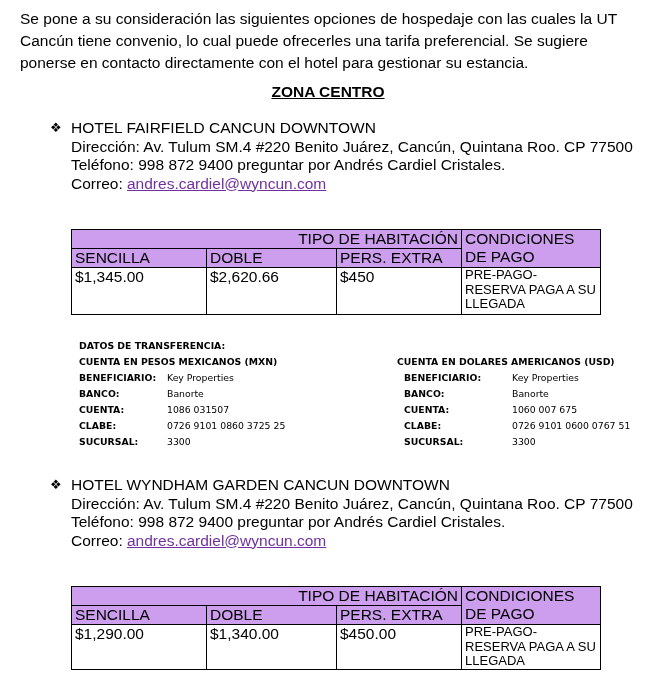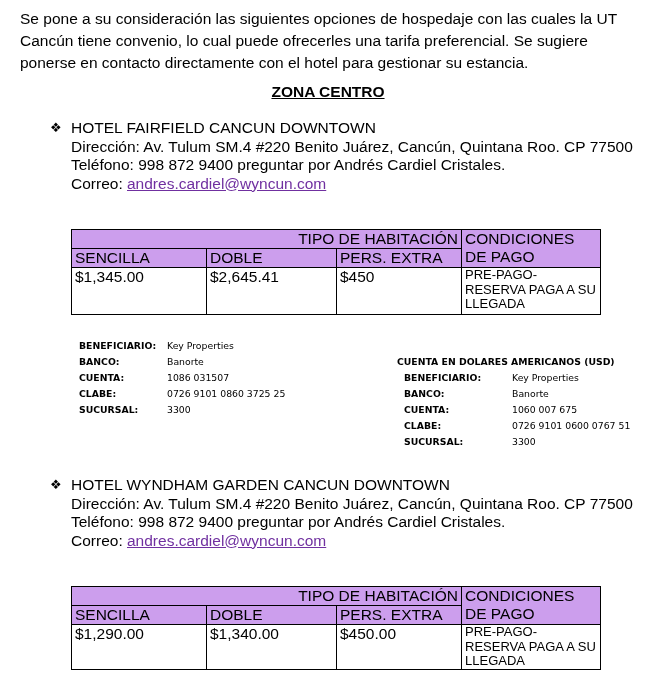--- a/index.html
+++ b/index.html
@@ -55,28 +55,30 @@
     <td class="hd center" colspan="3">TIPO DE HABITACIÓN</td>
     <td class="hd" rowspan="2">CONDICIONES DE PAGO</td>
   </tr>
   <tr>
     <td class="hd">SENCILLA</td>
     <td class="hd">DOBLE</td>
     <td class="hd">PERS. EXTRA</td>
   </tr>
   <tr style="height:47px;">
     <td>$1,345.00</td>
-    <td>$2,645.41</td>
+    <td>$2,620.66</td>
     <td>$450</td>
     <td class="small">PRE-PAGO- RESERVA PAGA A SU LLEGADA</td>
   </tr>
 </tbody>
   </table>
 
 <div class="transfer" style="left:79px; top:338px; width:300px;">
+  <div class="b">DATOS DE TRANSFERENCIA:</div>
+  <div class="b">CUENTA EN PESOS MEXICANOS (MXN)</div>
   <div class="row">
       <span class="lbl" style="width:88px">BENEFICIARIO:</span>
       <span>Key Properties</span>
     </div>
   <div class="row">
       <span class="lbl" style="width:88px">BANCO:</span>
       <span>Banorte</span>
     </div>
   <div class="row">
       <span class="lbl" style="width:88px">CUENTA:</span>

